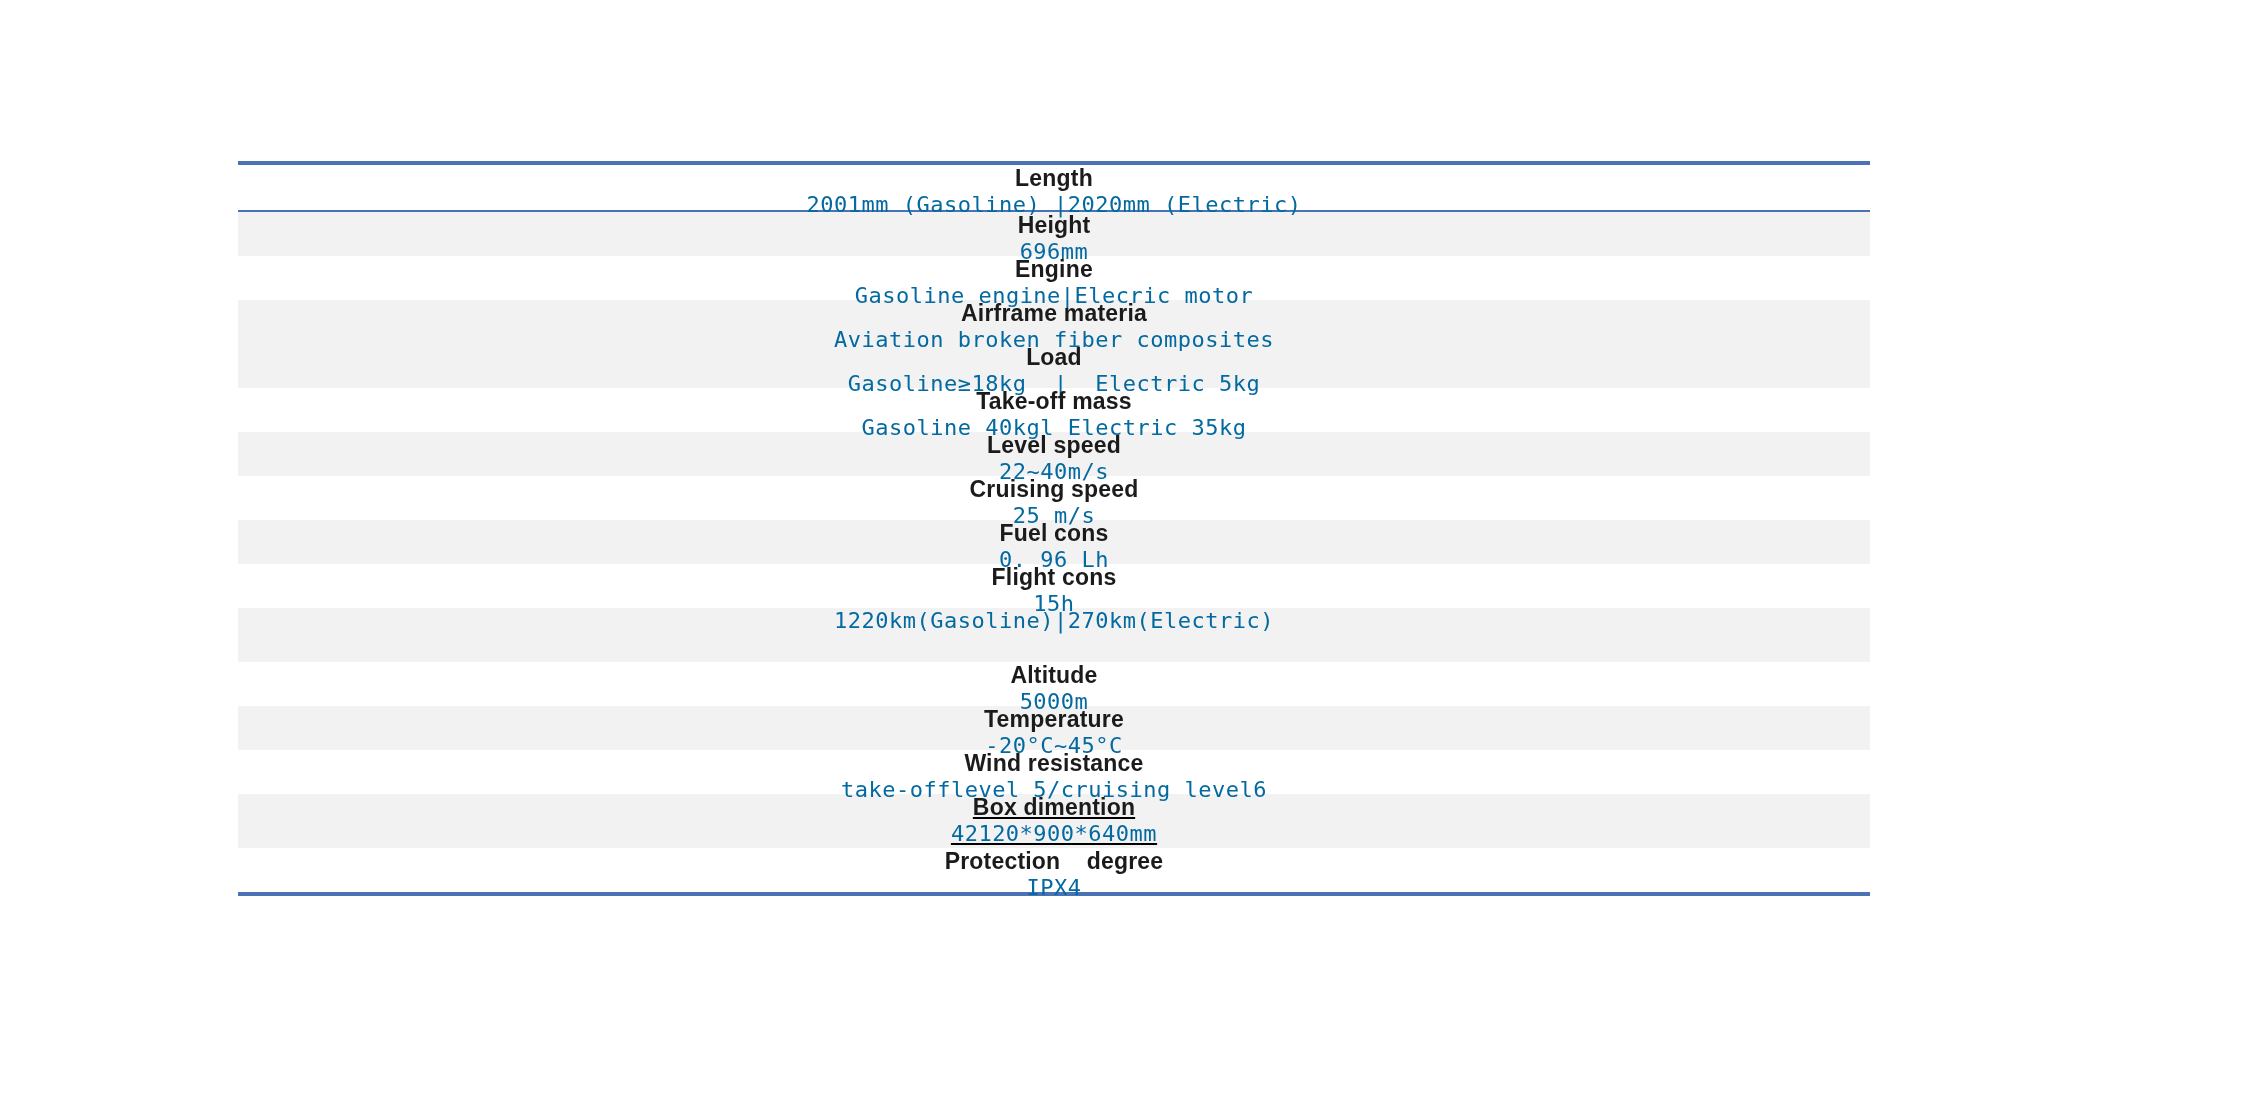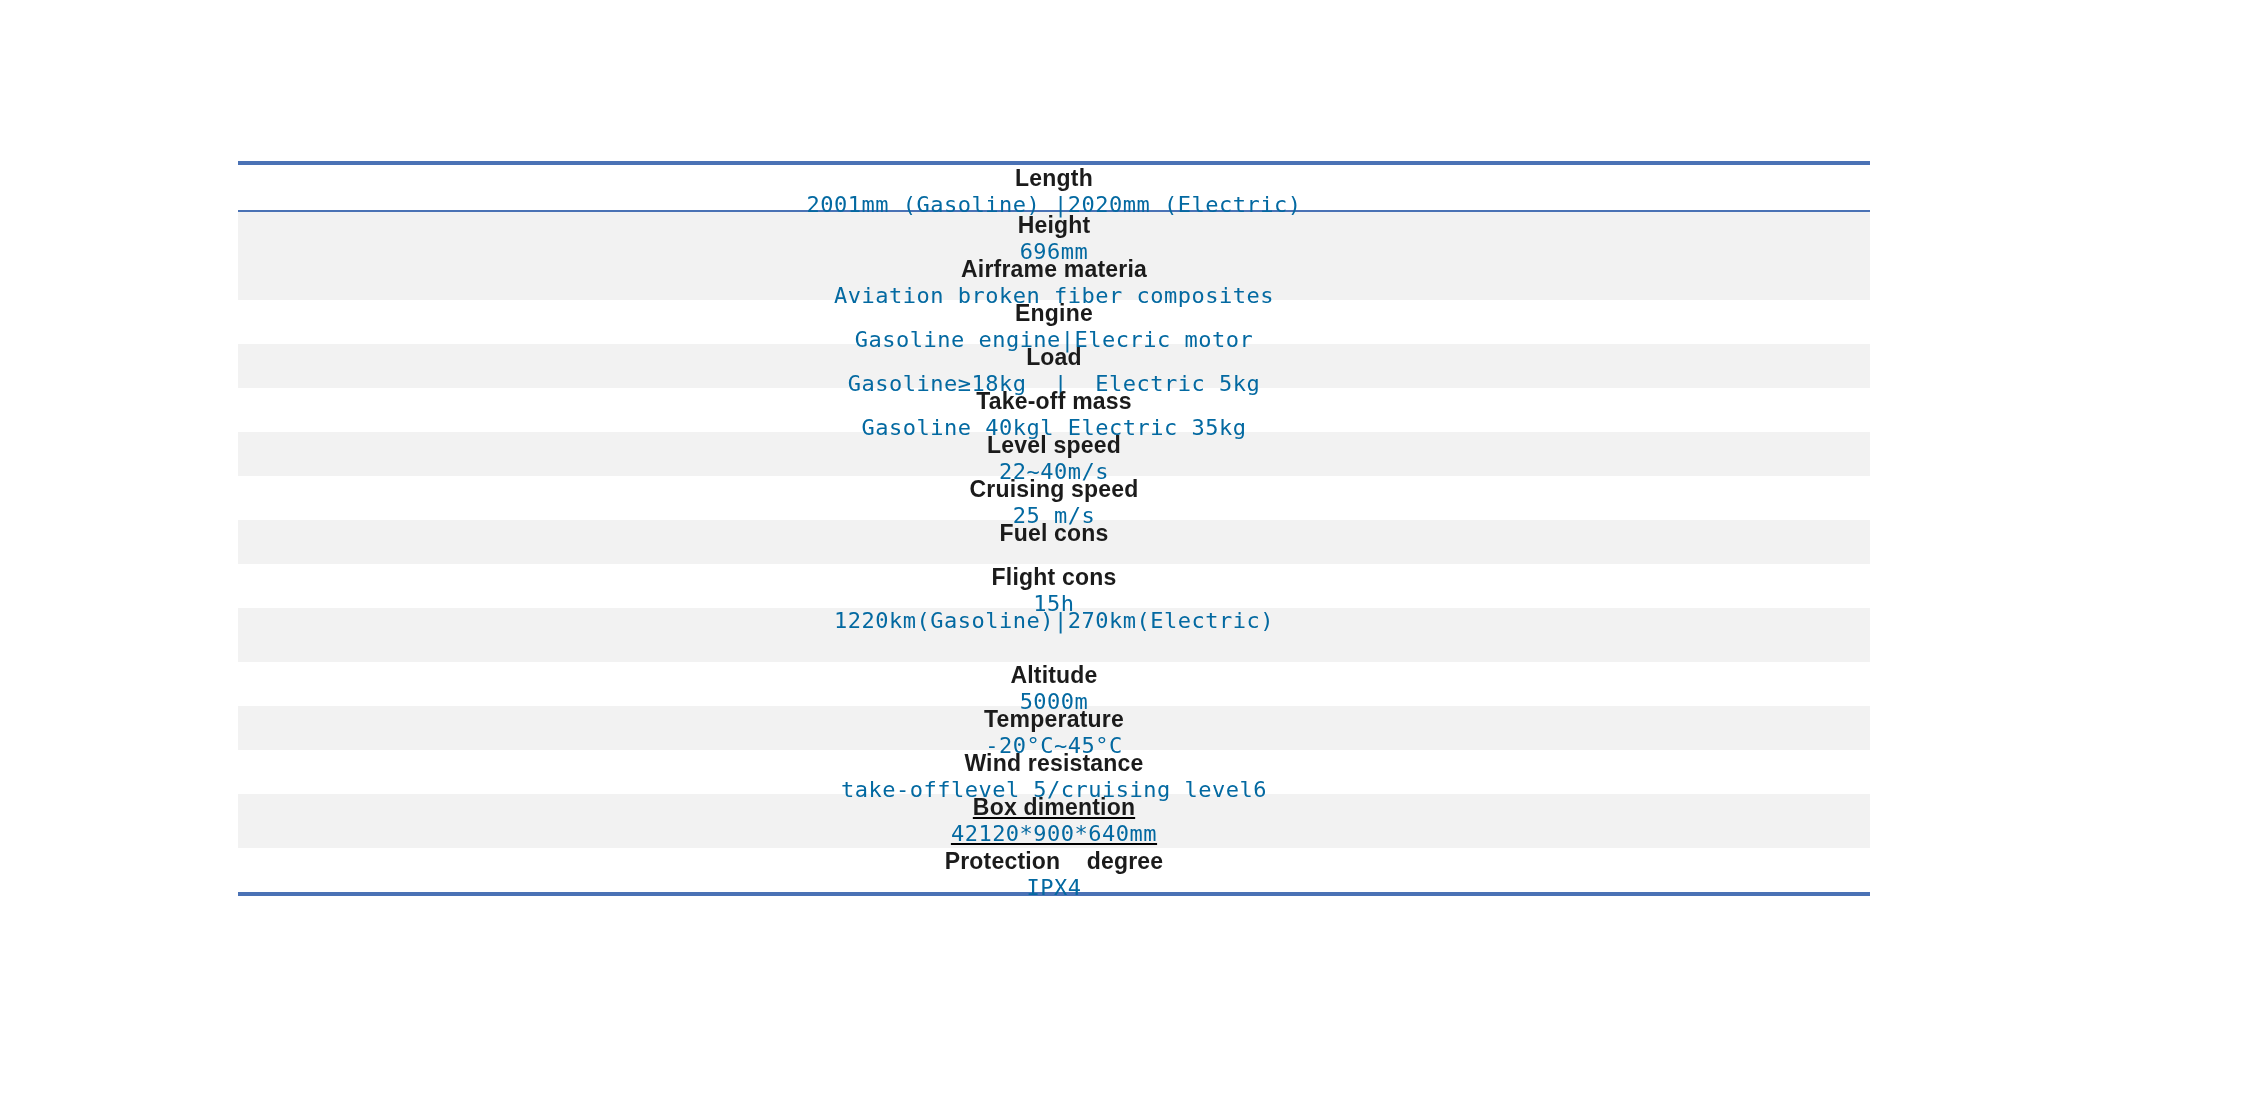--- a/index.html
+++ b/index.html
@@ -73,46 +73,47 @@
 <div class="canvas" style="background: rgb(255, 255, 255);">
   <div class="spec-table">
       <div class="row header">
         <div class="cell-label">Length</div>
         <div class="cell-value">2001mm (Gasoline) |2020mm (Electric)</div>
       </div>
       <div class="row shaded">
         <div class="cell-label">Height</div>
         <div class="cell-value">696mm</div>
       </div>
+      <div class="row">
+        <div class="cell-label">Engine</div>
+        <div class="cell-value">Gasoline engine|Elecric motor</div>
+      </div>
       <div class="row shaded">
         <div class="cell-label">Airframe materia</div>
         <div class="cell-value">Aviation broken fiber composites</div>
-      </div>
-      <div class="row">
-        <div class="cell-label">Engine</div>
-        <div class="cell-value">Gasoline engine|Elecric motor</div>
       </div>
       <div class="row shaded">
         <div class="cell-label">Load</div>
         <div class="cell-value">Gasoline≥18kg  |  Electric 5kg</div>
       </div>
       <div class="row">
         <div class="cell-label">Take-off mass</div>
         <div class="cell-value">Gasoline 40kgl Electric 35kg</div>
       </div>
       <div class="row shaded">
         <div class="cell-label">Level speed</div>
         <div class="cell-value">22~40m/s</div>
       </div>
       <div class="row">
         <div class="cell-label">Cruising speed</div>
         <div class="cell-value">25 m/s</div>
       </div>
       <div class="row shaded">
         <div class="cell-label">Fuel cons</div>
+        <div class="cell-value">0. 96 Lh</div>
       </div>
       <div class="row">
         <div class="cell-label">Flight cons</div>
         <div class="cell-value">15h</div>
       </div>
       <div class="row shaded">
         <div class="cell-value">1220km(Gasoline)|270km(Electric)</div>
       </div>
       <div class="row">
         <div class="cell-label">Altitude</div>

